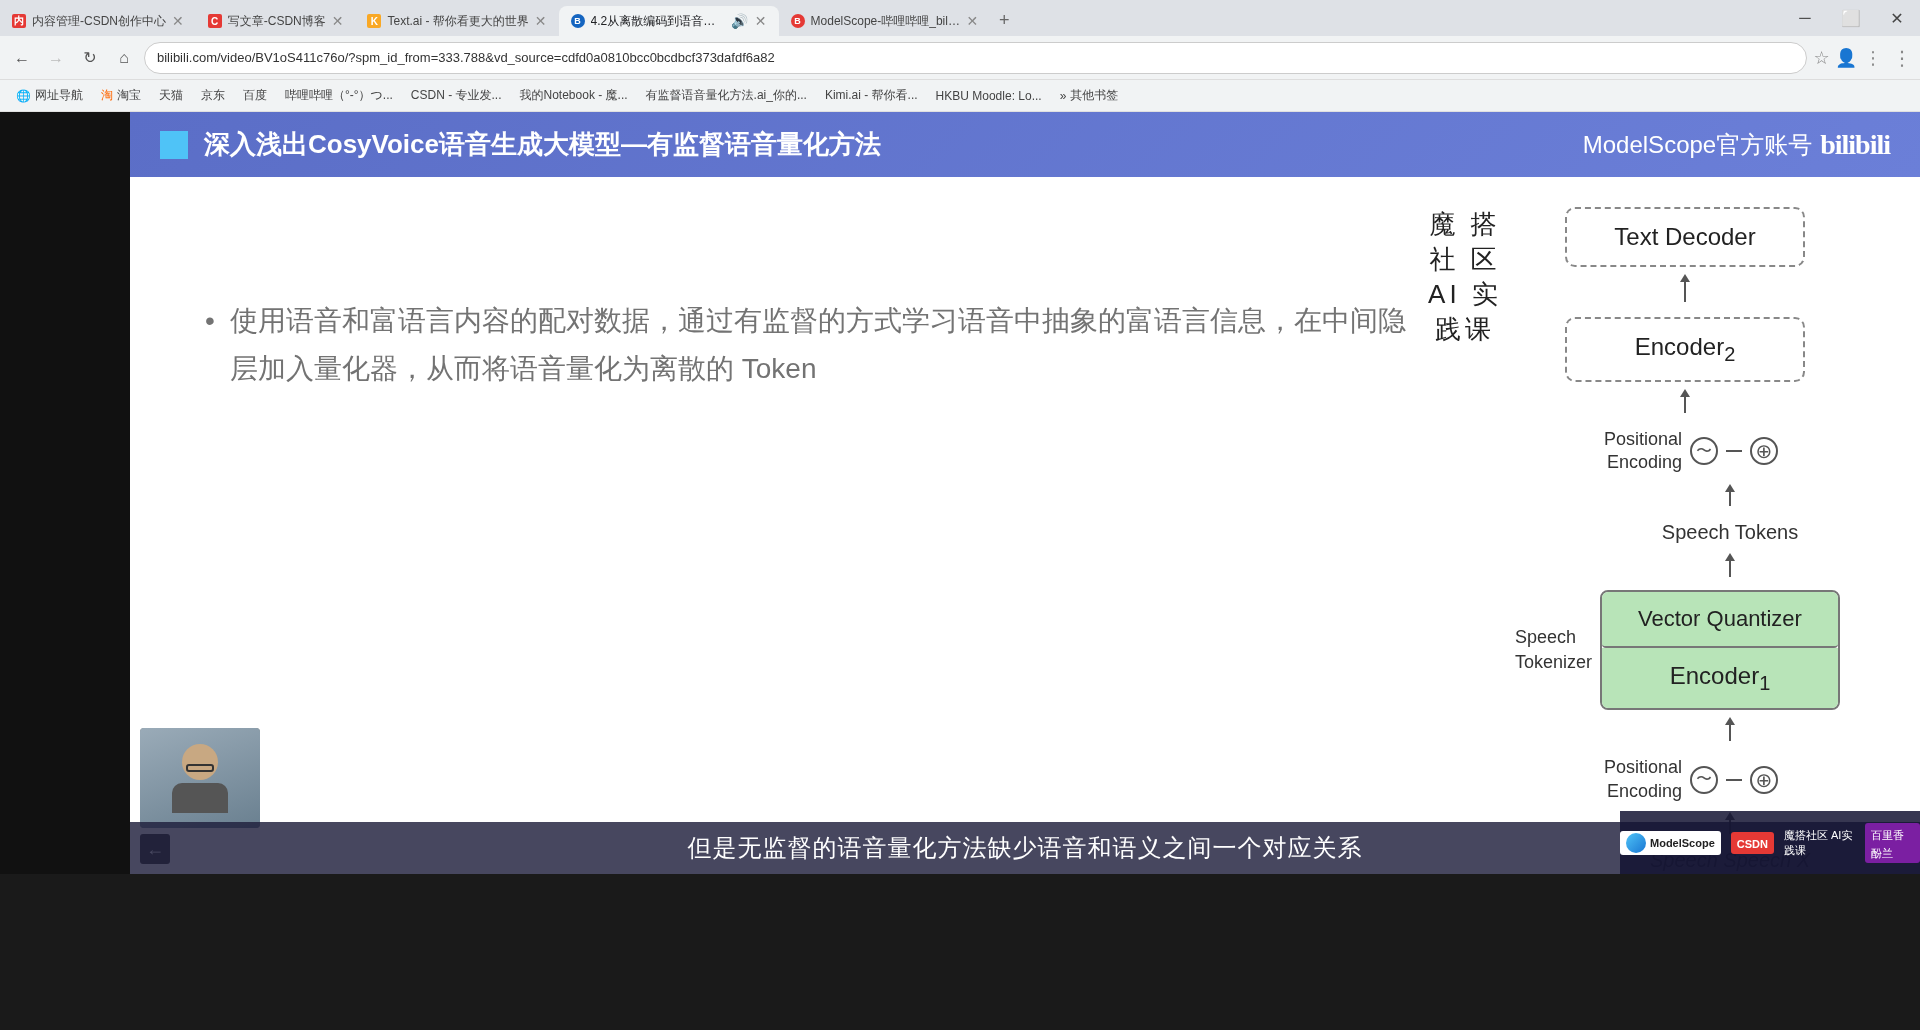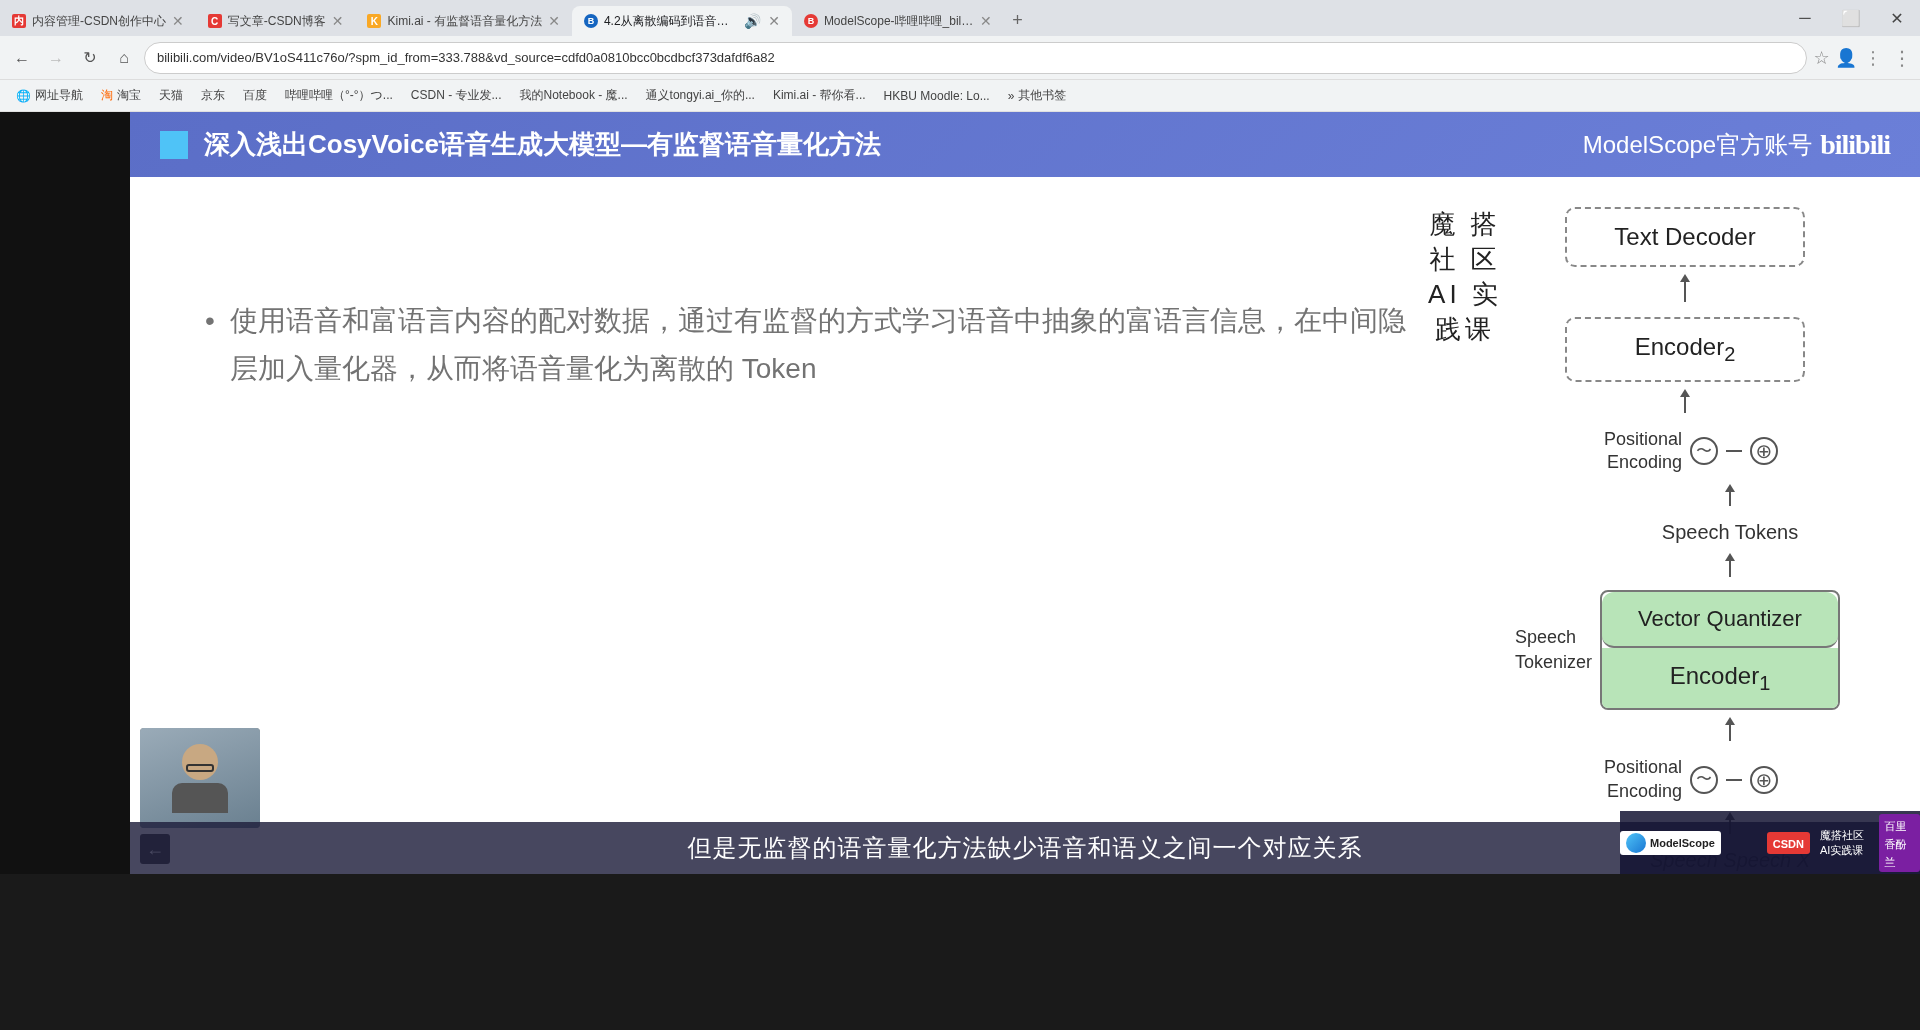--- a/index.html
+++ b/index.html
@@ -383,21 +383,21 @@
         <span style="color:#fff;font-size:10px;font-weight:bold;">C</span>
       </div>
       <span style="font-size:12px;overflow:hidden;text-overflow:ellipsis;white-space:nowrap;max-width:160px;">写文章-CSDN博客</span>
       <span class="tab-close">✕</span>
     </div>
 
     <div class="tab">
       <div class="tab-favicon" style="background:#f9a825;display:flex;align-items:center;justify-content:center;">
         <span style="color:#fff;font-size:10px;font-weight:bold;">K</span>
       </div>
-      <span style="font-size:12px;overflow:hidden;text-overflow:ellipsis;white-space:nowrap;max-width:160px;">Kimi.ai - 有监督语音量化方法</span>
+      <span style="font-size:12px;overflow:hidden;text-overflow:ellipsis;white-space:nowrap;max-width:160px;">Text.ai - 帮你看更大的世界</span>
       <span class="tab-close">✕</span>
     </div>
 
     <div class="tab active">
       <div class="tab-favicon" style="background:#1565c0;display:flex;align-items:center;justify-content:center;border-radius:50%;">
         <span style="color:#fff;font-size:9px;font-weight:bold;">B</span>
       </div>
       <span style="font-size:12px;overflow:hidden;text-overflow:ellipsis;white-space:nowrap;max-width:160px;">4.2从离散编码到语音生成:</span>
 
       <span style="font-size:14px;color:#666;">🔊</span>
@@ -456,21 +456,21 @@
     <div class="bookmark-item">
       <span>哔哩哔哩（°-°）つ...</span>
     </div>
     <div class="bookmark-item">
       <span>CSDN - 专业发...</span>
     </div>
     <div class="bookmark-item">
       <span>我的Notebook - 魔...</span>
     </div>
     <div class="bookmark-item">
-      <span>通义tongyi.ai_你的...</span>
+      <span>有监督语音量化方法.ai_你的...</span>
     </div>
     <div class="bookmark-item">
       <span>Kimi.ai - 帮你看...</span>
     </div>
     <div class="bookmark-item">
       <span>HKBU Moodle: Lo...</span>
     </div>
     <div class="bookmark-item">
       <span>»</span>
       <span>其他书签</span>
@@ -531,21 +531,21 @@
 
           <div class="arrow-up" style="height:16px;margin:2px 0 0 90px;"></div>
 
           <div style="display:flex;flex-direction:row;align-items:stretch;width:350px;">
 
             <div style="display:flex;flex-direction:column;justify-content:center;align-items:flex-end;padding-right:8px;font-size:18px;color:#333;line-height:1.4;width:90px;">
               Speech<br>Tokenizer
             </div>
 
             <div class="vq-block">
-              <div class="diagram-box green-vq" style="width:100%;border-radius:12px;border:none;border-bottom:2px solid #777;">
+              <div class="diagram-box green-vq" style="width:100%;border-radius:4px;border:none;border-bottom:2px solid #777;">
                 <span>Vector Quantizer</span>
               </div>
               <div class="diagram-box green" style="width:100%;border-radius:0;border:none;">
                 <span>Encoder<sub>1</sub></span>
               </div>
             </div>
           </div>
 
           <div class="arrow-up" style="height:16px;margin:2px 0 2px 90px;"></div>
 
@@ -583,21 +583,21 @@
     <div class="subtitle-bar">
       <span>但是无监督的语音量化方法缺少语音和语义之间一个对应关系</span>
     </div>
   </div>
 
   <div style="position:absolute;bottom:0;right:0;width:300px;height:63px;background:rgba(20,20,50,0.85);display:flex;align-items:center;justify-content:center;gap:10px;">
     <div style="background:#fff;border-radius:3px;padding:2px 6px;display:flex;align-items:center;gap:4px;">
       <div style="width:20px;height:20px;background:linear-gradient(135deg,#4fc3f7,#1976d2);border-radius:50%;"></div>
       <span style="font-size:11px;font-weight:bold;color:#222;">ModelScope</span>
     </div>
-    <div style="background:#e53935;border-radius:3px;padding:2px 6px;margin-left:36px;">
+    <div style="background:#e53935;border-radius:3px;padding:2px 6px;">
       <span style="font-size:11px;font-weight:bold;color:#fff;">CSDN</span>
     </div>
     <div style="color:#fff;font-size:11px;">
       <span>魔搭社区 AI实践课</span>
     </div>
     <div style="background:#7b1fa2;border-radius:3px;padding:2px 6px;">
       <span style="font-size:11px;color:#fff;">百里香酚兰</span>
     </div>
   </div>
 </div>

